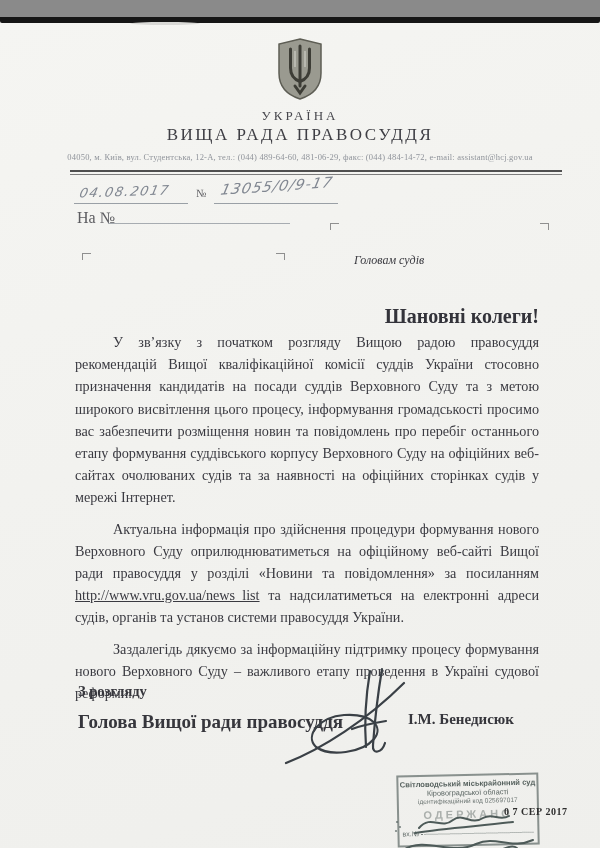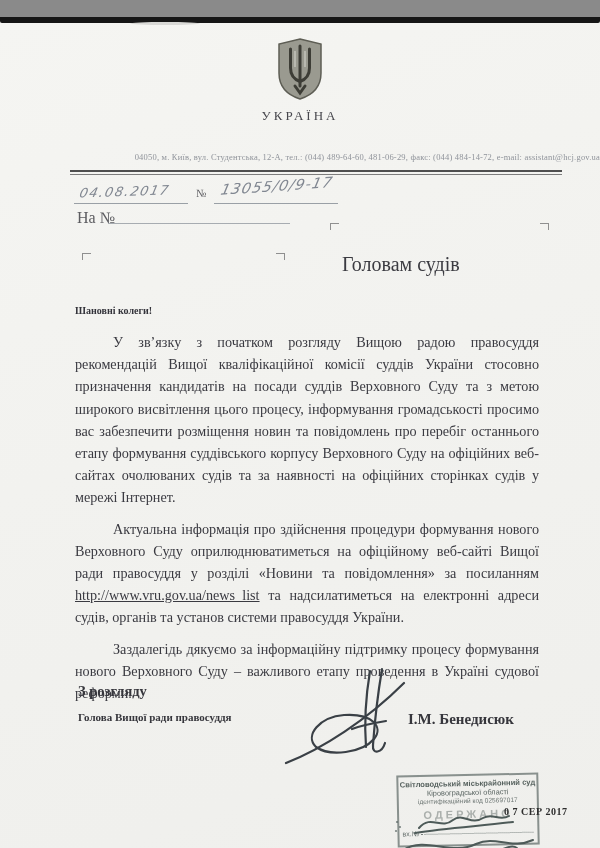--- a/index.html
+++ b/index.html
@@ -8,49 +8,49 @@
     background:linear-gradient(160deg,#f5f5f2 0%,#f2f2ef 45%,#efefec 100%);
     font-family:"Liberation Serif",serif;color:#35353b;
   }
   .scan-edge-top{position:absolute;left:0;top:0;width:100%;height:6px;background:#161616;border-radius:0 0 2px 2px;}
   .scan-edge-top:after{content:"";position:absolute;left:130px;top:5px;width:70px;height:3px;background:#d9d9d6;border-radius:50%;}
 
   
   .emblem{position:absolute;left:277px;top:20px;width:46px;height:64px;}
   .country{position:absolute;left:0;top:91px;width:100%;text-align:center;font-size:13px;letter-spacing:3px;color:#46464c;}
   .org{position:absolute;left:0;top:108px;width:100%;text-align:center;font-size:17px;letter-spacing:2.5px;color:#3e3e44;}
-  .contact{position:absolute;left:0;top:135px;width:100%;text-align:right;font-size:8.5px;letter-spacing:.2px;color:#8f939a;}
+  .contact{position:absolute;left:0;top:135px;width:100%;text-align:center;font-size:8.5px;letter-spacing:.2px;color:#8f939a;}
 
   .double-rule{position:absolute;left:70px;top:153px;width:492px;height:2px;border-top:2px solid #4f4f4f;border-bottom:1px solid #7d7d7d;}
 
   
   .hw{font-family:"DejaVu Sans",sans-serif;font-style:italic;color:#818791;}
   .hw-date{position:absolute;left:80px;top:167px;font-size:13px;letter-spacing:1.5px;transform:skewX(-14deg) rotate(-2deg);}
   .uline{position:absolute;height:0;border-bottom:1px solid #9aa0a6;}
   .ul-date{left:74px;top:186px;width:114px;}
   .no-label{position:absolute;left:196px;top:170px;font-size:11px;color:#5c5c60;}
   .hw-number{position:absolute;left:222px;top:161px;font-size:14.5px;letter-spacing:1px;transform:skewX(-16deg) rotate(-4deg);}
   .ul-number{left:214px;top:186px;width:124px;}
   .nano-label{position:absolute;left:77px;top:192px;font-size:16px;color:#5c5c60;}
   .ul-nano{left:108px;top:206px;width:182px;border-bottom-color:#a7acb1;}
 
   
   .cm{position:absolute;width:8px;height:6px;border-top:1px solid #8f8f8f;}
   .cm-l{border-left:1px solid #8f8f8f;}
   .cm-r{border-right:1px solid #8f8f8f;}
 
-  .recipient{position:absolute;left:342px;top:236px;font-size:20px;color:#3b3b41;}
-  .salutation{position:absolute;left:75px;top:288px;width:464px;text-align:left;font-size:10px;font-weight:bold;color:#33333a;}
+  .recipient{position:absolute;left:354px;top:236px;font-size:12px;color:#3b3b41;font-style:italic;}
+  .salutation{position:absolute;left:75px;top:288px;width:464px;text-align:right;font-size:20px;font-weight:bold;color:#33333a;}
 
   .body-text{position:absolute;left:75px;top:314px;width:464px;font-size:14.2px;line-height:22.2px;text-align:justify;color:#3a3a41;}
   .body-text p{margin:0 0 9px 0;text-indent:38px;}
   .vru-link{text-decoration:underline;}
 
   .closing{position:absolute;left:78px;top:666px;font-size:14.5px;font-weight:bold;color:#36363c;}
-  .signer-title{position:absolute;left:78px;top:694px;font-size:11px;font-weight:bold;color:#36363c;}
+  .signer-title{position:absolute;left:78px;top:694px;font-size:19px;font-weight:bold;color:#36363c;}
   .signer-name{position:absolute;left:408px;top:694px;font-size:15px;font-weight:bold;color:#36363c;}
   .signature{position:absolute;left:282px;top:648px;width:150px;height:105px;}
 
   
   .stamp{position:absolute;left:397px;top:757px;width:142px;height:72px;border:2px solid rgba(92,104,101,.7);
          transform:rotate(-1.2deg);box-sizing:border-box;text-align:center;
          font-family:"Liberation Sans",sans-serif;color:#57625f;}
   .stamp-l1{margin-top:3px;font-size:7.6px;font-weight:bold;line-height:9px;}
   .stamp-l2{font-size:7.4px;line-height:9px;}
   .stamp-l3{font-size:6.6px;line-height:8px;opacity:.85;}
@@ -76,20 +76,21 @@
         <path d="M23 9 v40"></path>
         <path d="M18 49 l5 7 l5 -7"></path>
       </g>
       <g stroke="#d8d8d0" fill="none" stroke-width="1">
         <path d="M18 14 v16"></path>
           <path d="M28 14 v16"></path>
       </g>
     </svg>
   </div>
   <div class="country">УКРАЇНА</div>
+  <div class="org">ВИЩА РАДА ПРАВОСУДДЯ</div>
   <div class="contact">04050, м. Київ, вул. Студентська, 12-А, тел.: (044) 489-64-60, 481-06-29, факс: (044) 484-14-72, e-mail: assistant@hcj.gov.ua</div>
 
   <div class="double-rule"></div>
 
   <div class="hw hw-date">04.08.2017</div>
   <div class="uline ul-date"></div>
   <div class="no-label">№</div>
   <div class="hw hw-number">13055/0/9-17</div>
   <div class="uline ul-number"></div>
   <div class="nano-label">На №</div>

